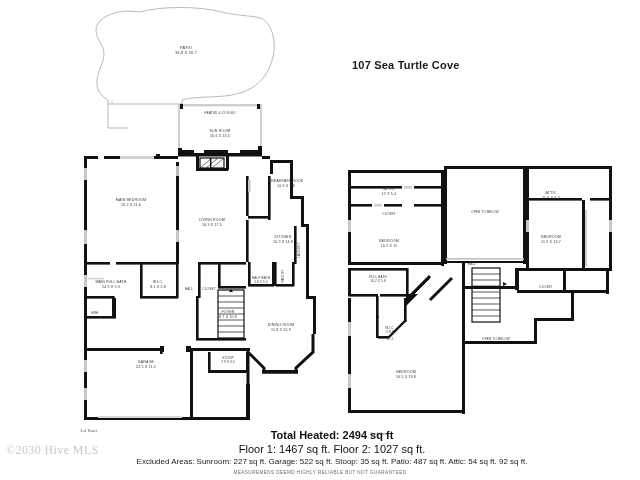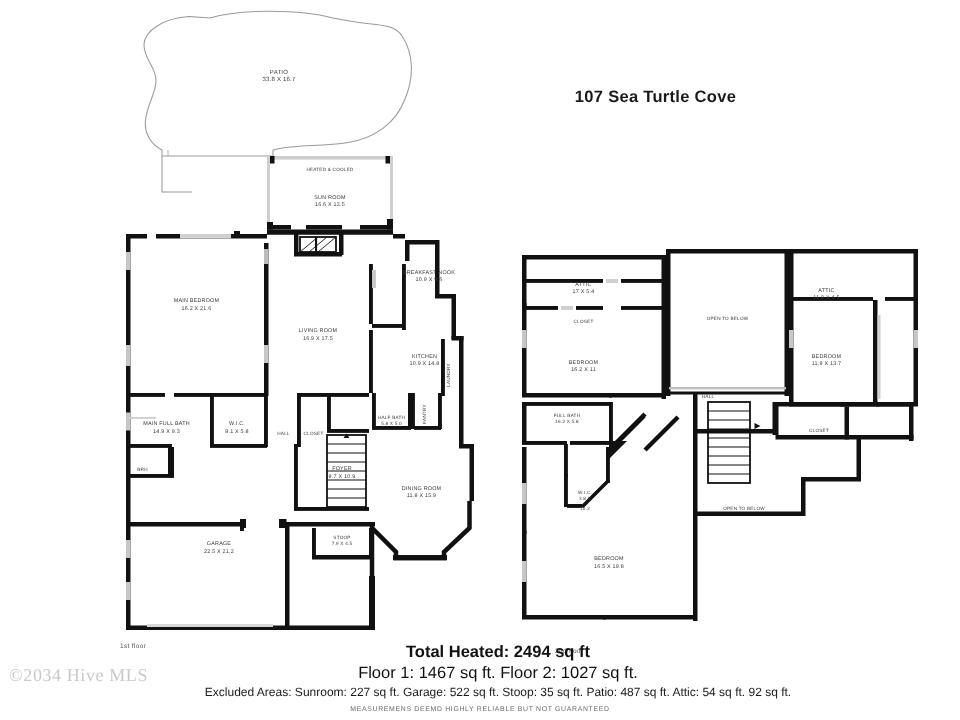--- a/index.html
+++ b/index.html
@@ -14,21 +14,20 @@
     position: relative;
     width: 640px; height: 480px;
     background: #ffffff;
   }
 
   
   .title-block {
     position: absolute;
     left: 352px; top: 58px;
     width: 170px;
-    text-align: center;
     font-weight: bold;
     font-size: 11px;
     line-height: 14px;
     color: #1a1a1a;
     letter-spacing: 0.2px;
   }
 
   
   .plan-svg { position: absolute; left: 0; top: 0; }
 
@@ -493,15 +492,15 @@
   <div class="floor-caption" style="left:80px; top:428px;">1st floor</div>
   <div class="floor-caption" style="left:370px; top:431px;">2nd floor</div>
 
   <div class="summary">
     <div class="l1">Total Heated: 2494 sq ft</div>
     <div class="l2">Floor 1: 1467 sq ft. Floor 2: 1027 sq ft.</div>
     <div class="l3">Excluded Areas: Sunroom: 227 sq ft. Garage: 522 sq ft. Stoop: 35 sq ft. Patio: 487 sq ft. Attic: 54 sq ft. 92 sq ft.</div>
   </div>
   <div class="disclaimer">MEASUREMENS DEEMD HIGHLY RELIABLE BUT NOT GUARANTEED</div>
 
-  <div class="watermark">©2034 Hive MLS</div>
+  <div class="watermark">©2030 Hive MLS</div>
 
 </div>
 
 </body></html>

